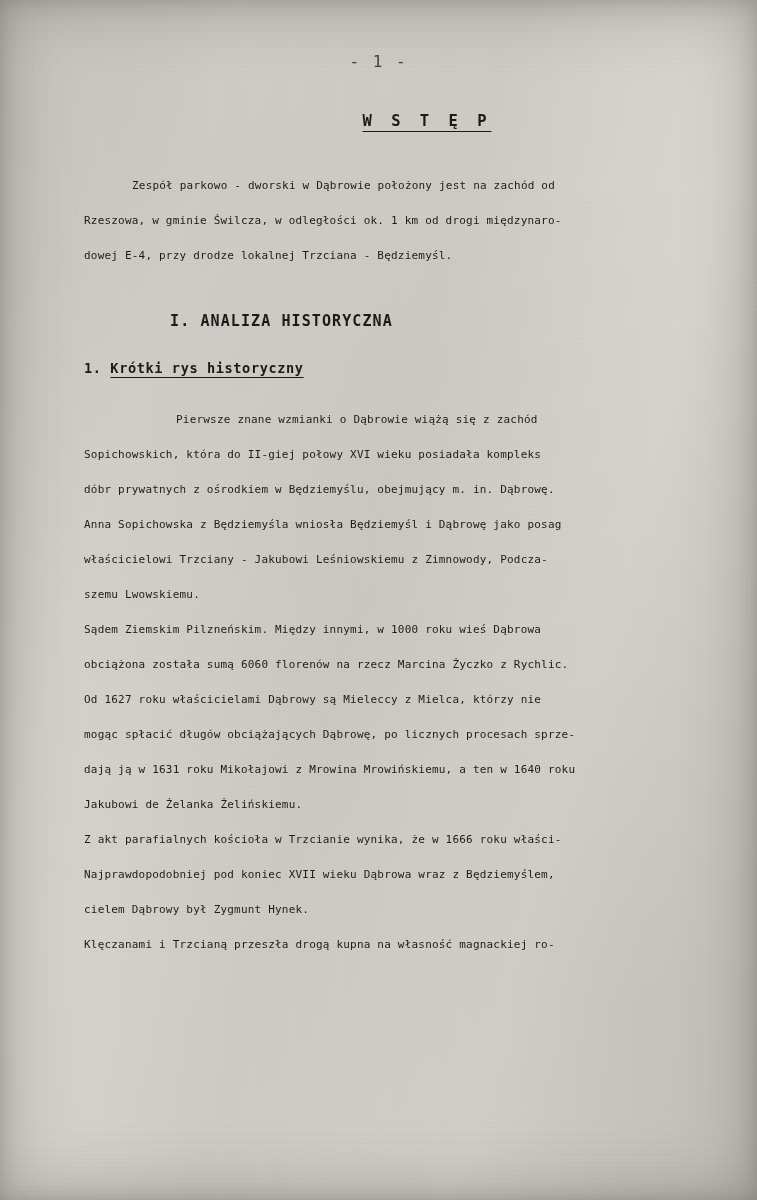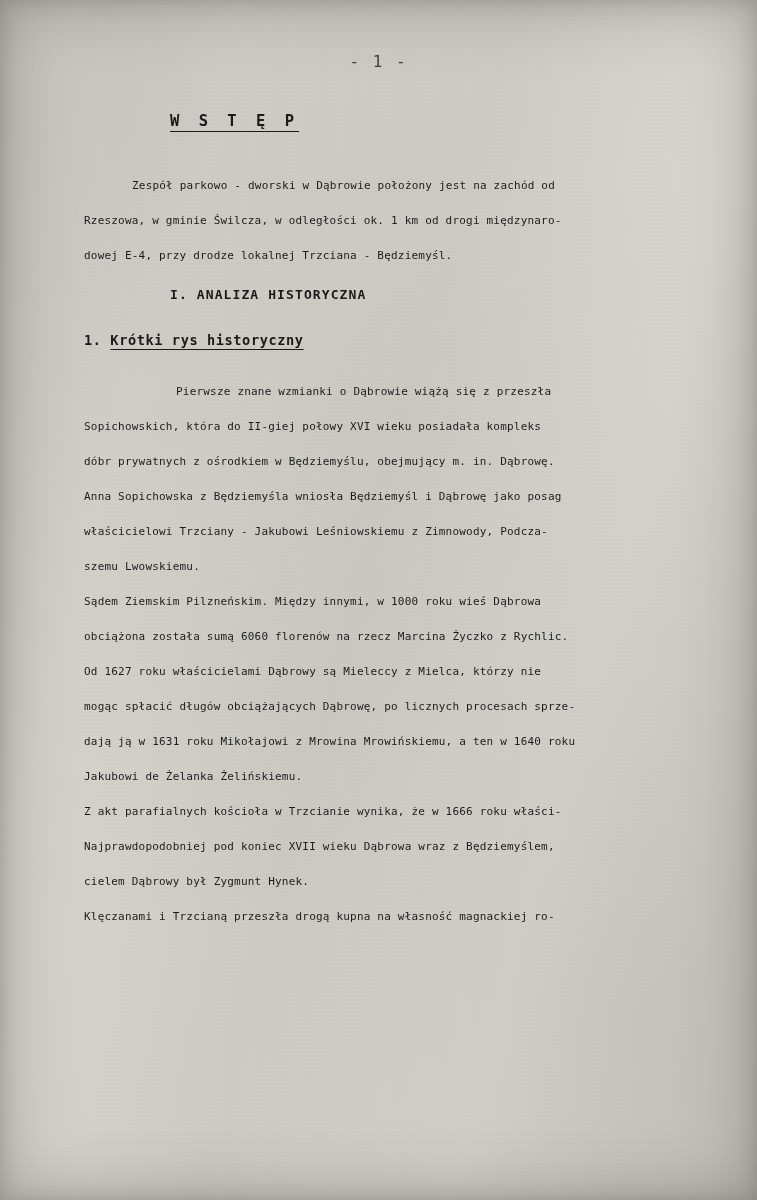--- a/index.html
+++ b/index.html
@@ -54,44 +54,45 @@
   }
   .heading-main {
     margin-left: 86px;
     font-size: 15.5px;
     letter-spacing: 5px;
     font-weight: bold;
     text-decoration: underline;
     text-underline-offset: 5px;
     margin-bottom: 38px;
     color: #1a1a1a;
+    text-align: center;
   }
   .para {
     font-size: 11px;
     line-height: 35px;
     letter-spacing: 0.2px;
     color: #1c1c1c;
   }
   .para .ln {
     display: block;
     white-space: pre;
   }
   .indent {
     display: inline-block;
     width: 48px;
   }
   .indent-wide {
     display: inline-block;
     width: 92px;
   }
   .section-title {
-    font-size: 13px;
+    font-size: 15px;
     font-weight: bold;
     letter-spacing: 1.1px;
-    margin-top: 14px;
+    margin-top: 39px;
     margin-bottom: 30px;
     margin-left: 86px;
     color: #1a1a1a;
   }
   .sub-title {
     font-size: 13.6px;
     font-weight: bold;
     letter-spacing: 0.6px;
     margin-top: 30px;
     margin-bottom: 26px;
@@ -126,21 +127,21 @@
       <span class="ln">dowej E-4, przy drodze lokalnej Trzciana - Będziemyśl.</span>
     </div>
 
     <div class="section-title">I. ANALIZA HISTORYCZNA</div>
 
     <div class="sub-title">
       <span>1. </span><span class="u">Krótki rys historyczny</span>
     </div>
 
     <div class="para block-2">
-      <span class="ln"><span class="indent-wide"></span><span>Pierwsze znane wzmianki o Dąbrowie wiążą się z przeszła</span></span>
+      <span class="ln"><span class="indent-wide"></span><span>Pierwsze znane wzmianki o Dąbrowie wiążą się z zachód</span></span>
       <span class="ln">Sopichowskich, która do II-giej połowy XVI wieku posiadała kompleks</span>
       <span class="ln">dóbr prywatnych z ośrodkiem w Będziemyślu, obejmujący m. in. Dąbrowę.</span>
       <span class="ln">Anna Sopichowska z Będziemyśla wniosła Będziemyśl i Dąbrowę jako posag</span>
       <span class="ln">właścicielowi Trzciany - Jakubowi Leśniowskiemu z Zimnowody, Podcza-</span>
       <span class="ln">szemu Lwowskiemu.</span>
       <span class="ln">Sądem Ziemskim Pilzneńskim. Między innymi, w 1000 roku wieś Dąbrowa</span>
       <span class="ln">obciążona została sumą 6060 florenów na rzecz Marcina Życzko z Rychlic.</span>
       <span class="ln">Od 1627 roku właścicielami Dąbrowy są Mieleccy z Mielca, którzy nie</span>
       <span class="ln">mogąc spłacić długów obciążających Dąbrowę, po licznych procesach sprze-</span>
       <span class="ln">dają ją w 1631 roku Mikołajowi z Mrowina Mrowińskiemu, a ten w 1640 roku</span>

